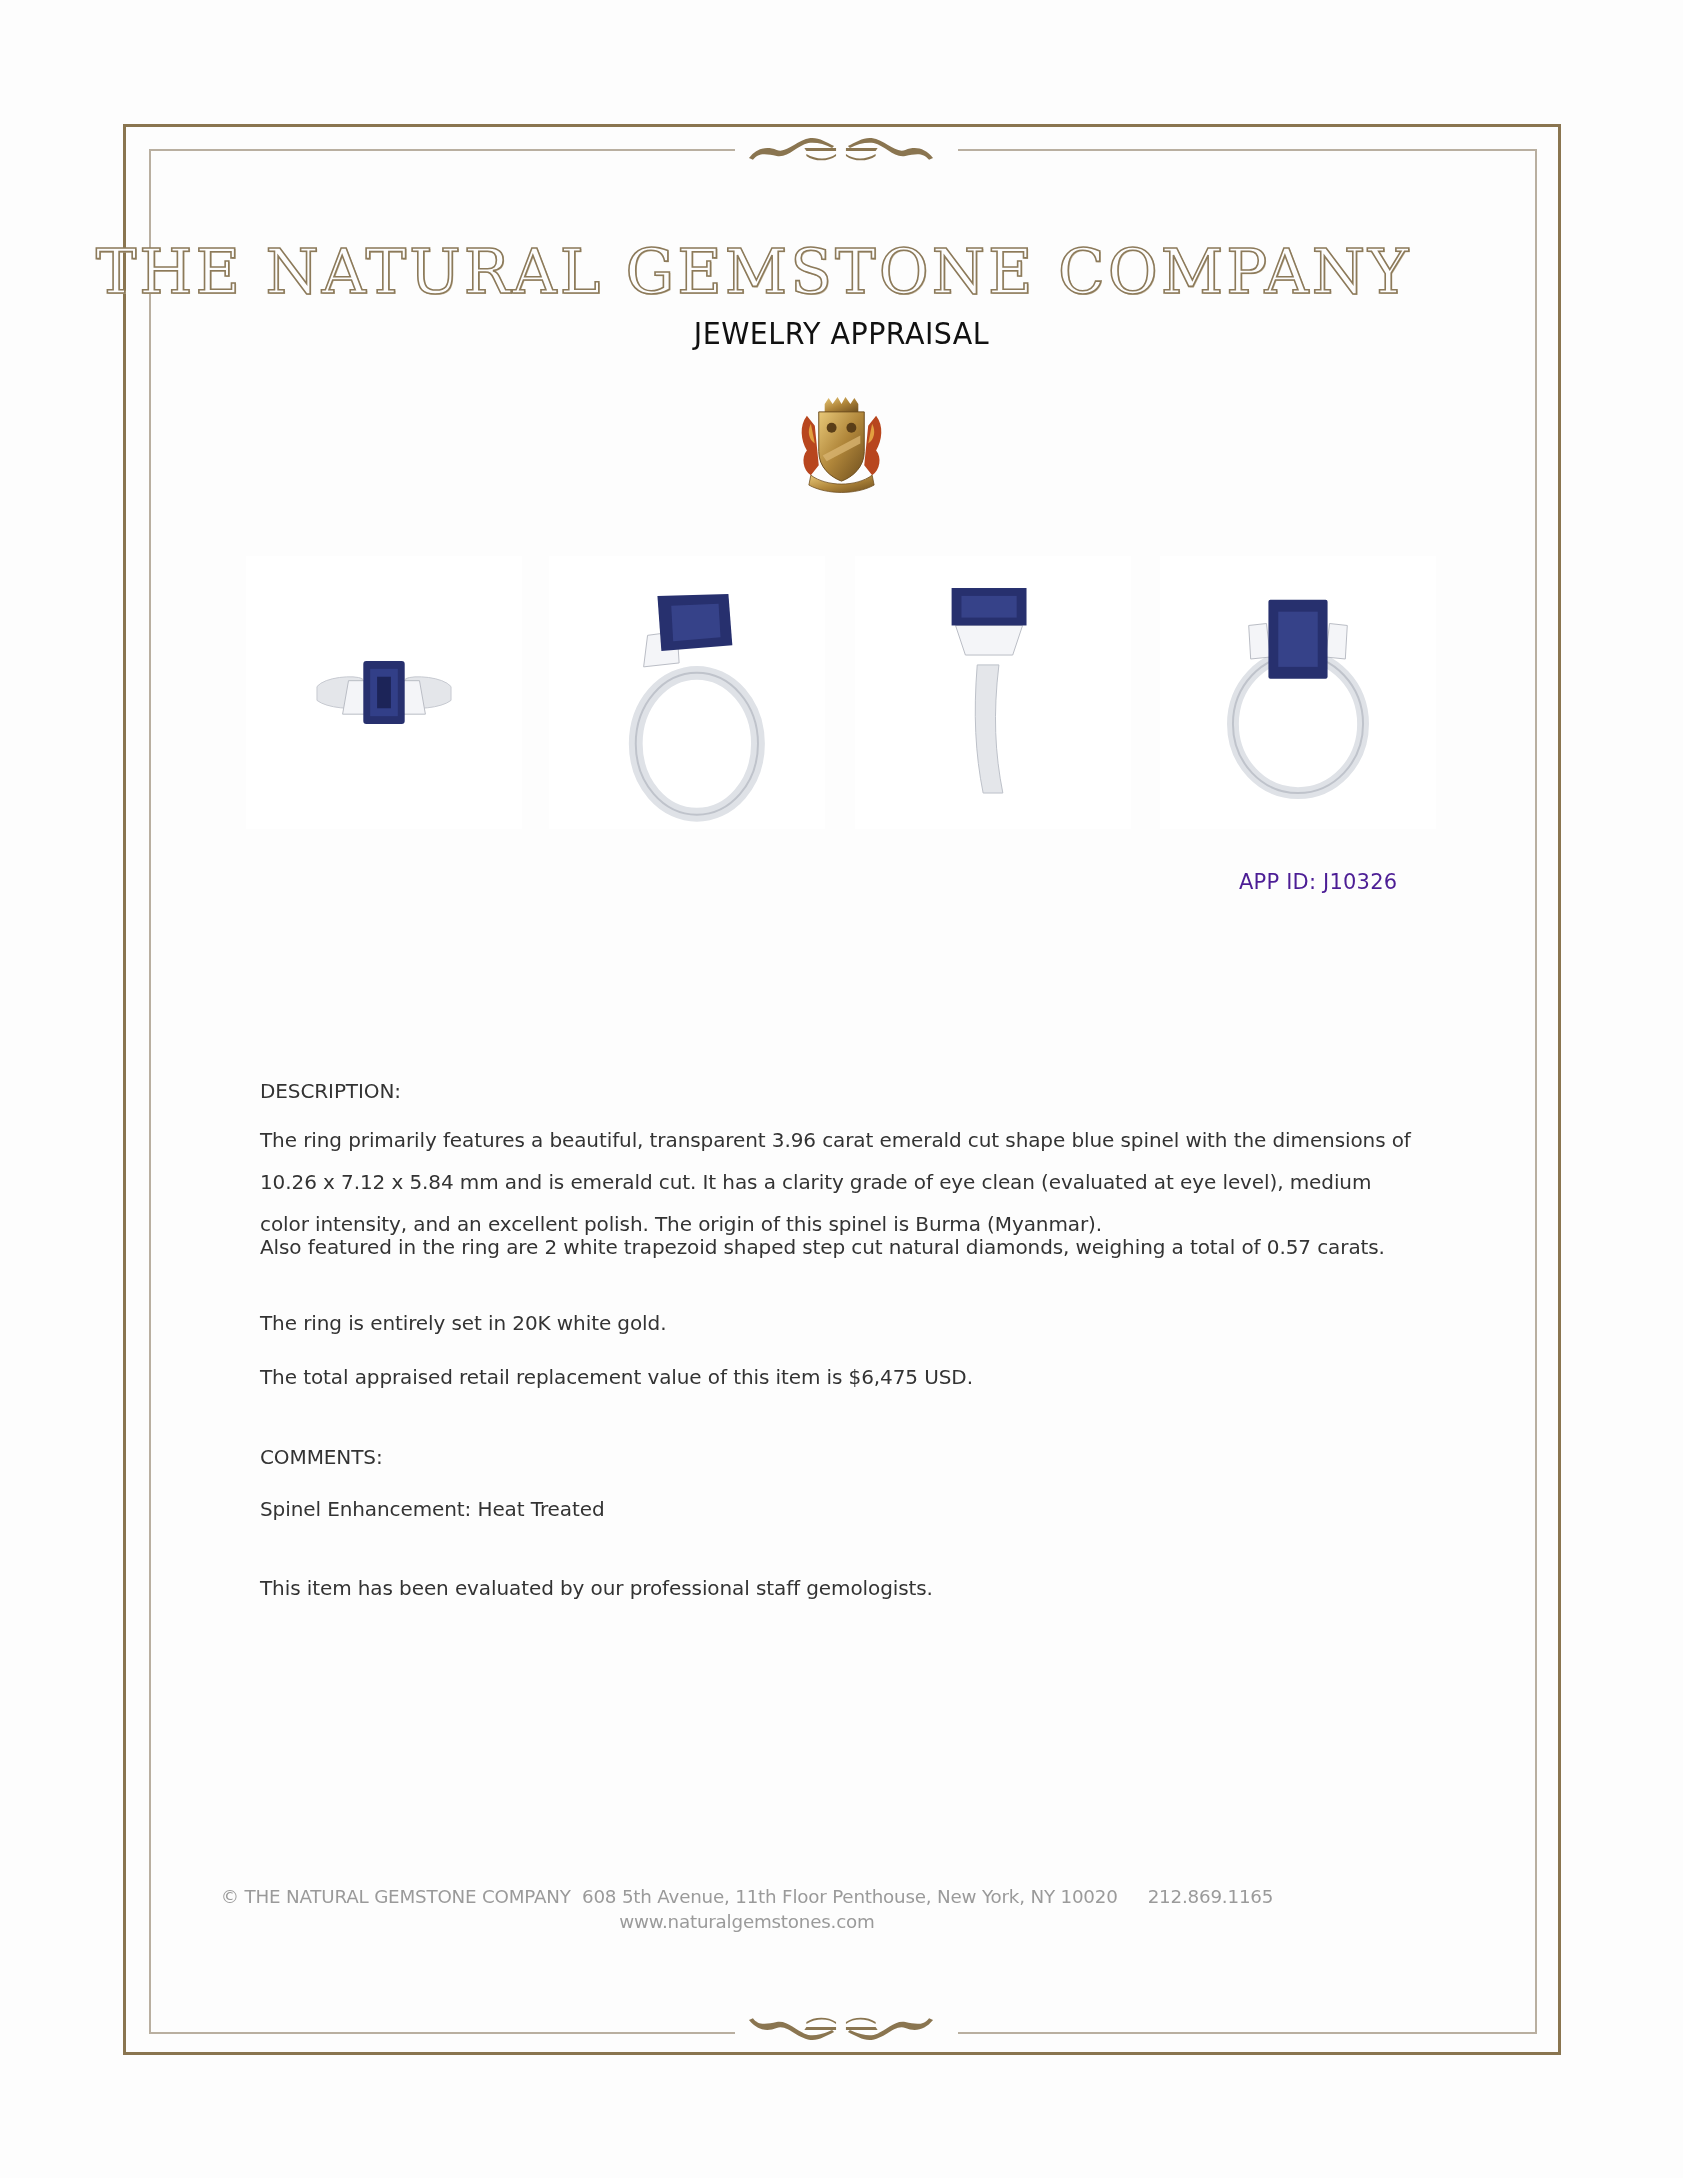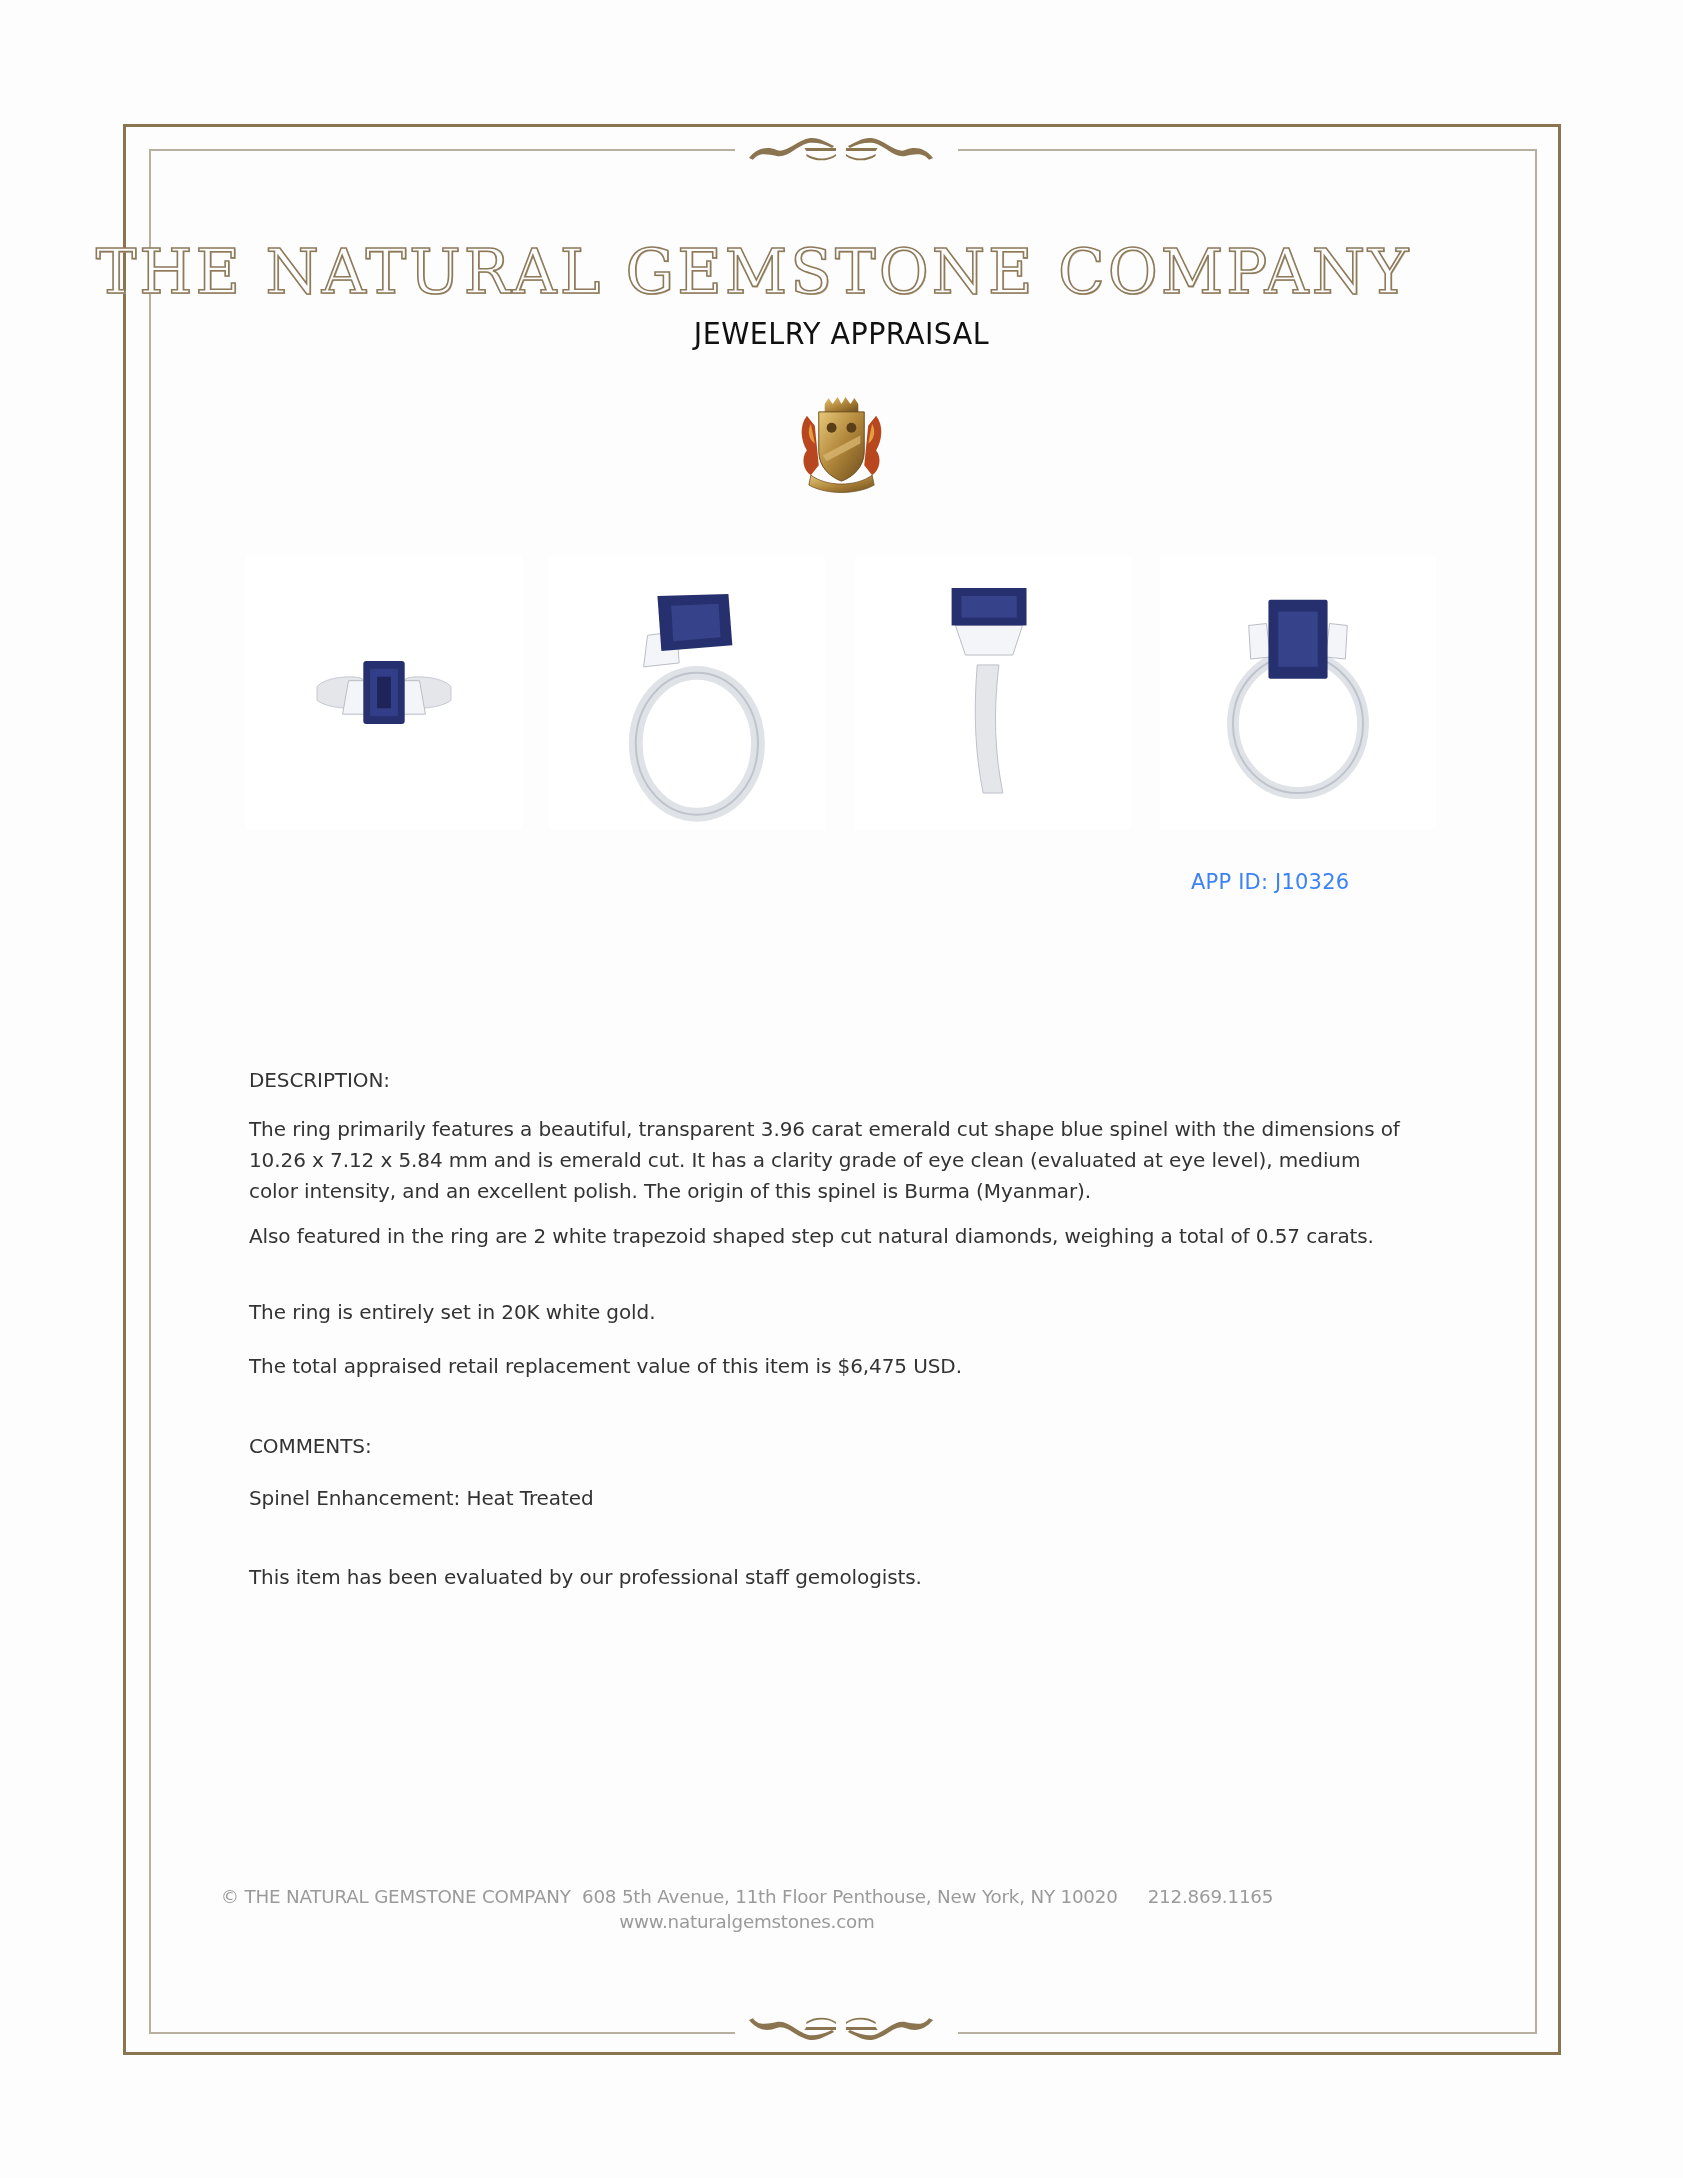--- a/index.html
+++ b/index.html
@@ -42,29 +42,29 @@
       color: #111; line-height: 1;
       transform: scaleX(0.92);
     }
     .crest { position: absolute; left: 797px; top: 396px; width: 89px; height: 99px; }
     .photo {
       position: absolute; top: 556px; width: 276px; height: 273px;
       background: #ffffff;
     }
     .photo svg { width: 100%; height: 100%; display: block; }
     .app-id {
-      position: absolute; left: 1191px; top: 870px;
-      font-size: 21px; color: #3b82f6; letter-spacing: 0.2px;
+      position: absolute; left: 1239px; top: 870px;
+      font-size: 21px; color: #4c1d95; letter-spacing: 0.2px;
     }
     .text-block {
       position: absolute; left: 245px; width: 1218px;
       font-size: 20px; line-height: 27px; color: #333;
       letter-spacing: -0.1px;
     }
-    .text-block p { margin: 4px; }
+    .text-block p { margin: 15px; }
     .heading { font-size: 20px; color: #333; }
     .footer {
       position: absolute; left: 0; width: 1494px; text-align: center;
       font-size: 18.3px; color: #9a9a9a; line-height: 25px;
       letter-spacing: -0.2px;
     }
     .footer .gap { display: inline-block; width: 30px; }
   </style>
 </head>
 <body>

